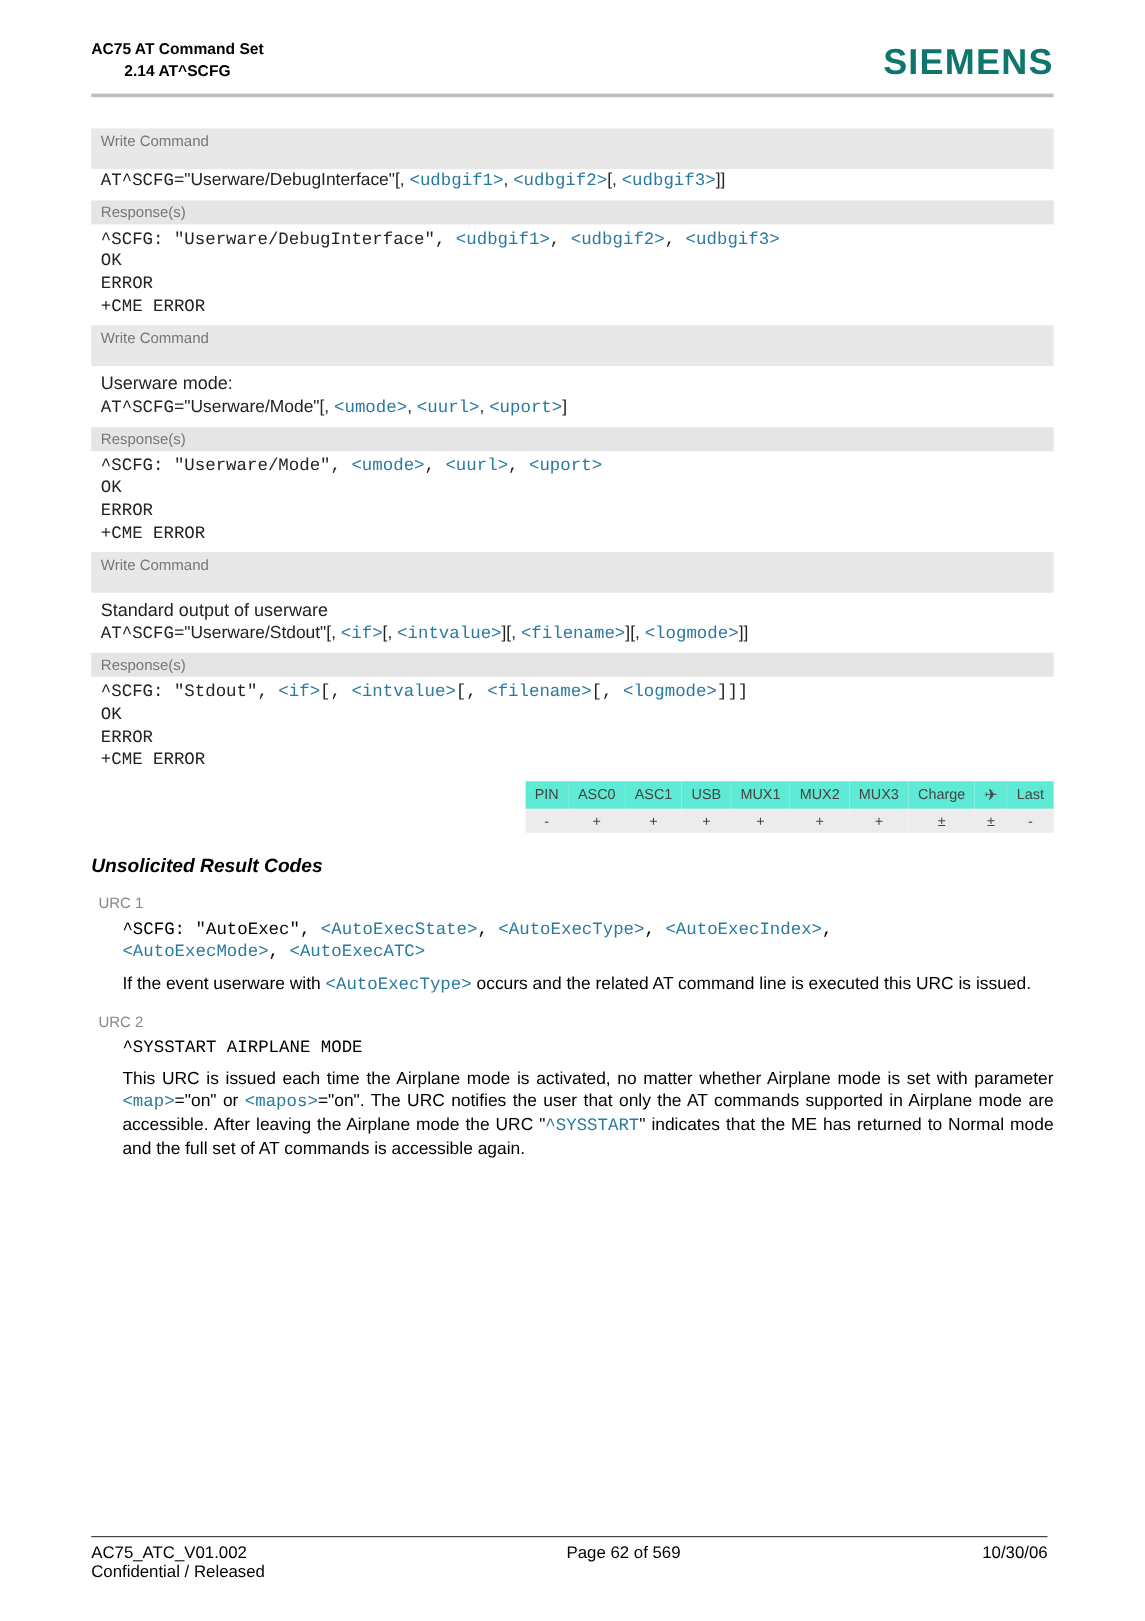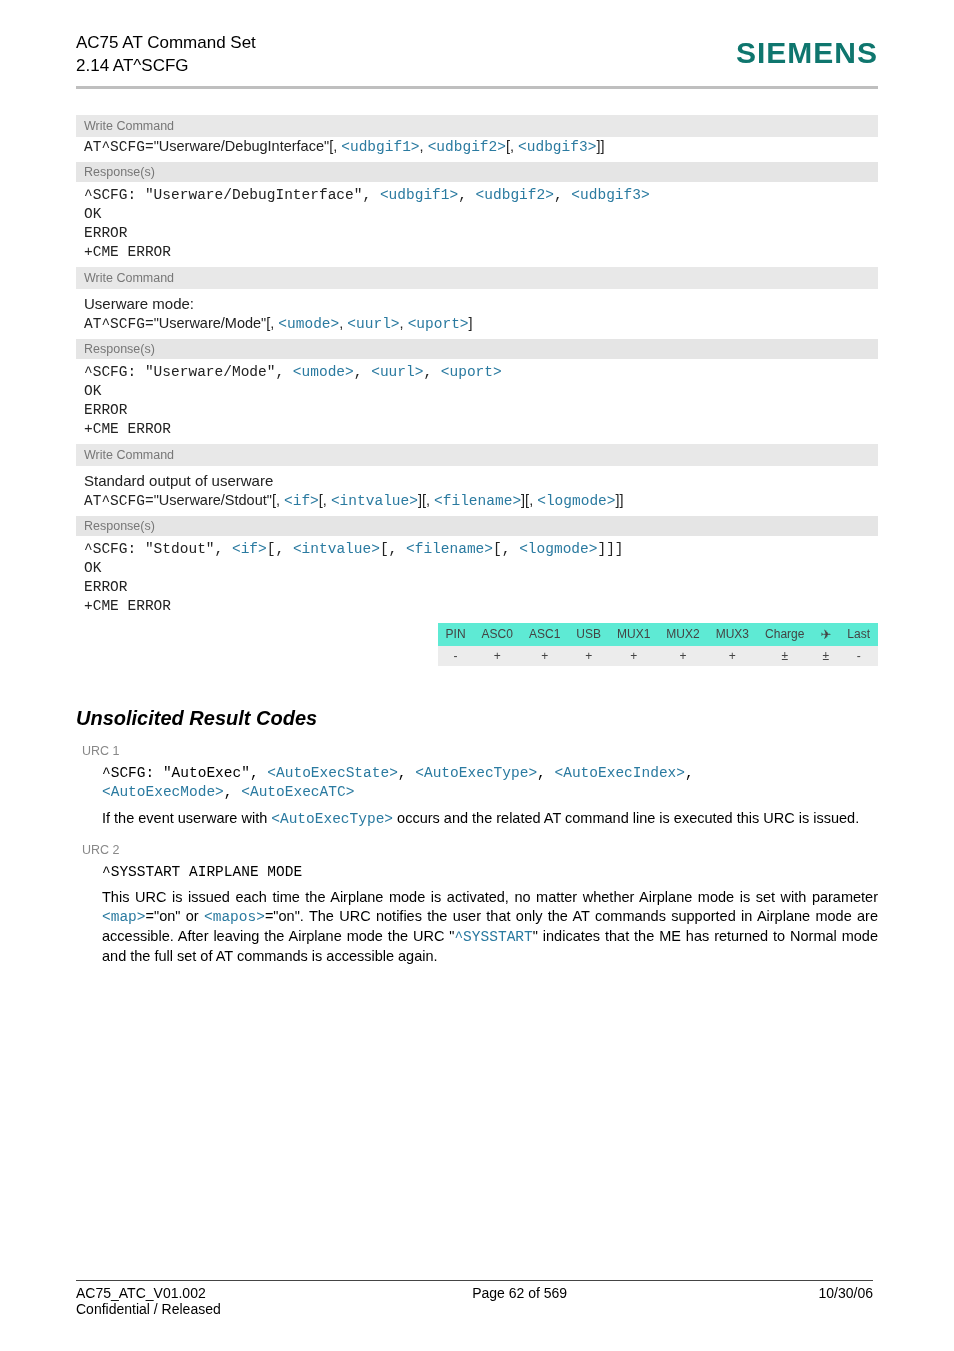--- a/index.html
+++ b/index.html
@@ -17,23 +17,24 @@
     box-sizing: border-box;
     padding: 32px 76px 0 76px;
   }
   .header {
     display: flex;
     justify-content: space-between;
     align-items: flex-start;
     margin-bottom: 8px;
   }
   .header-left {
-    font-weight: normal;
-    font-size: 17px;
+    font-weight: bold;
+    font-size: 13px;
     line-height: 1.35;
+    text-align: center;
   }
   .header-right {
     font-weight: 800;
     font-size: 30px;
     font-family: Arial, sans-serif;
     letter-spacing: 1px;
     color: #0f766e;
     margin-top: 4px;
   }
   .header-rule {
@@ -41,21 +42,21 @@
     border-top: 3px solid #bfbfbf;
     margin: 6px 0 26px 0;
   }
   .block {
     margin-bottom: 0;
   }
   .block-title {
     background: #e8e8e8;
     font-size: 12.5px;
     color: #777;
-    padding: 4px 8px 4px 8px;
+    padding: 4px 8px 16px 8px;
     border-top: 0;
   }
   .block-subtitle {
     font-size: 15px;
     color: #222;
     padding: 6px 8px 2px 8px;
   }
   .codeline {
     font-family: "Courier New", monospace;
     font-size: 14.5px;
@@ -105,22 +106,22 @@
   }
   .airplane-icon {
     display: inline-block;
     transform: rotate(0deg);
     font-size: 13px;
     color: #444;
   }
   .section-h {
     font-weight: bold;
     font-style: italic;
-    font-size: 20px;
-    margin-top: 41px;
+    font-size: 16px;
+    margin-top: 20px;
     margin-bottom: 14px;
   }
   .urc-label {
     font-size: 12.5px;
     color: #888;
     margin-left: 6px;
     margin-bottom: 6px;
   }
   .urc-body {
     margin-left: 26px;

